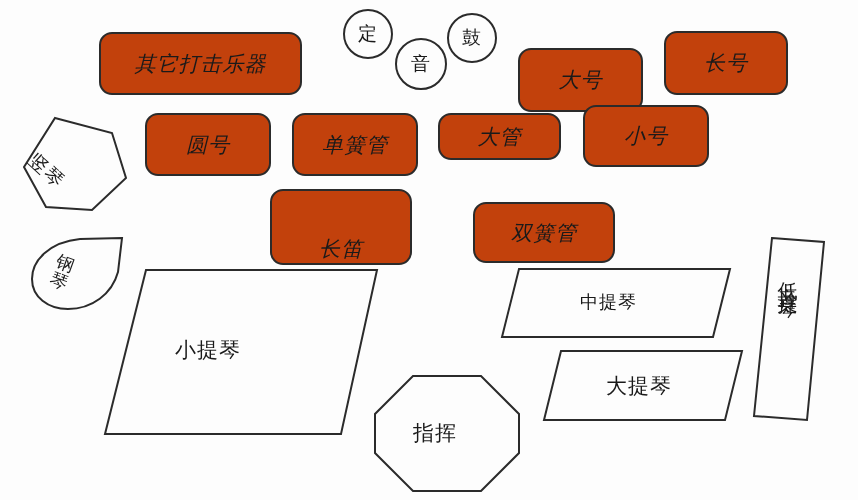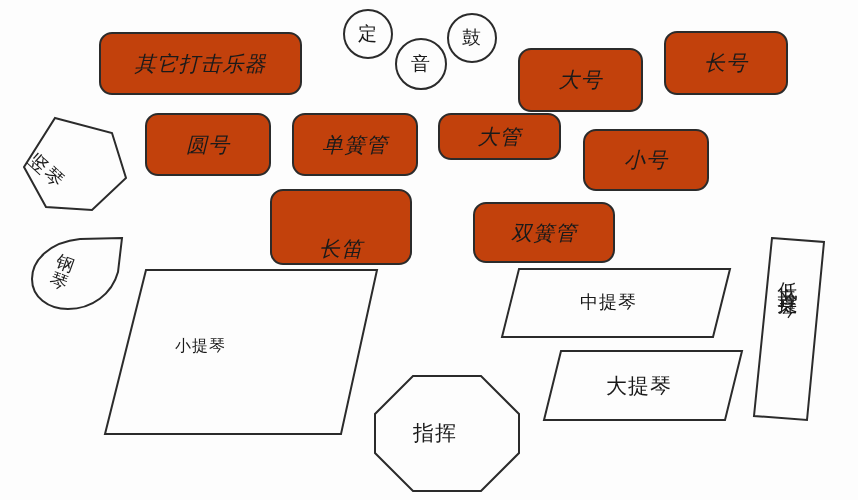--- a/index.html
+++ b/index.html
@@ -127,21 +127,21 @@
   </div>
 
   <div class="seat rrect big" style="left:292px; top:113px; width:126px; height:63px;">
     <span>单簧管</span>
   </div>
 
   <div class="seat rrect big" style="left:438px; top:113px; width:123px; height:47px;">
     <span>大管</span>
   </div>
 
-  <div class="seat rrect big" style="left:583px; top:129px; width:126px; height:62px;">
+  <div class="seat rrect big" style="left:583px; top:105px; width:126px; height:62px;">
     <span>小号</span>
   </div>
 
   <div class="seat rrect big" style="left:270px; top:189px; width:142px; height:76px;align-items:flex-end;">
     <span>长笛</span>
   </div>
 
   <div class="seat rrect big" style="left:473px; top:202px; width:142px; height:61px;">
     <span>双簧管</span>
   </div>
@@ -153,21 +153,21 @@
     <span class="shape-label stacktext" style="left:30px; top:16px; font-size:18px; transform:rotate(20deg); transform-origin:left top;">
       <span>钢</span>
       <span>琴</span>
     </span>
   </div>
 
   <div class="svgshape" style="left:103px; top:268px; width:276px; height:168px;">
     <svg width="276" height="168" viewBox="0 0 276 168" aria-hidden="true">
       <polygon points="43,2 274,2 238,166 2,166"></polygon>
     </svg>
-    <span class="shape-label" style="left:72px; top:68px; font-size:16px;">小提琴</span>
+    <span class="shape-label" style="left:72px; top:68px; font-size:21px;">小提琴</span>
   </div>
 
   <div class="svgshape" style="left:500px; top:267px; width:232px; height:72px;">
     <svg width="232" height="72" viewBox="0 0 232 72" aria-hidden="true">
       <polygon points="19,2 230,2 213,70 2,70"></polygon>
     </svg>
     <span class="shape-label" style="left:80px; top:23px; font-size:18px;">中提琴</span>
   </div>
 
   <div class="svgshape" style="left:542px; top:349px; width:202px; height:73px;">

